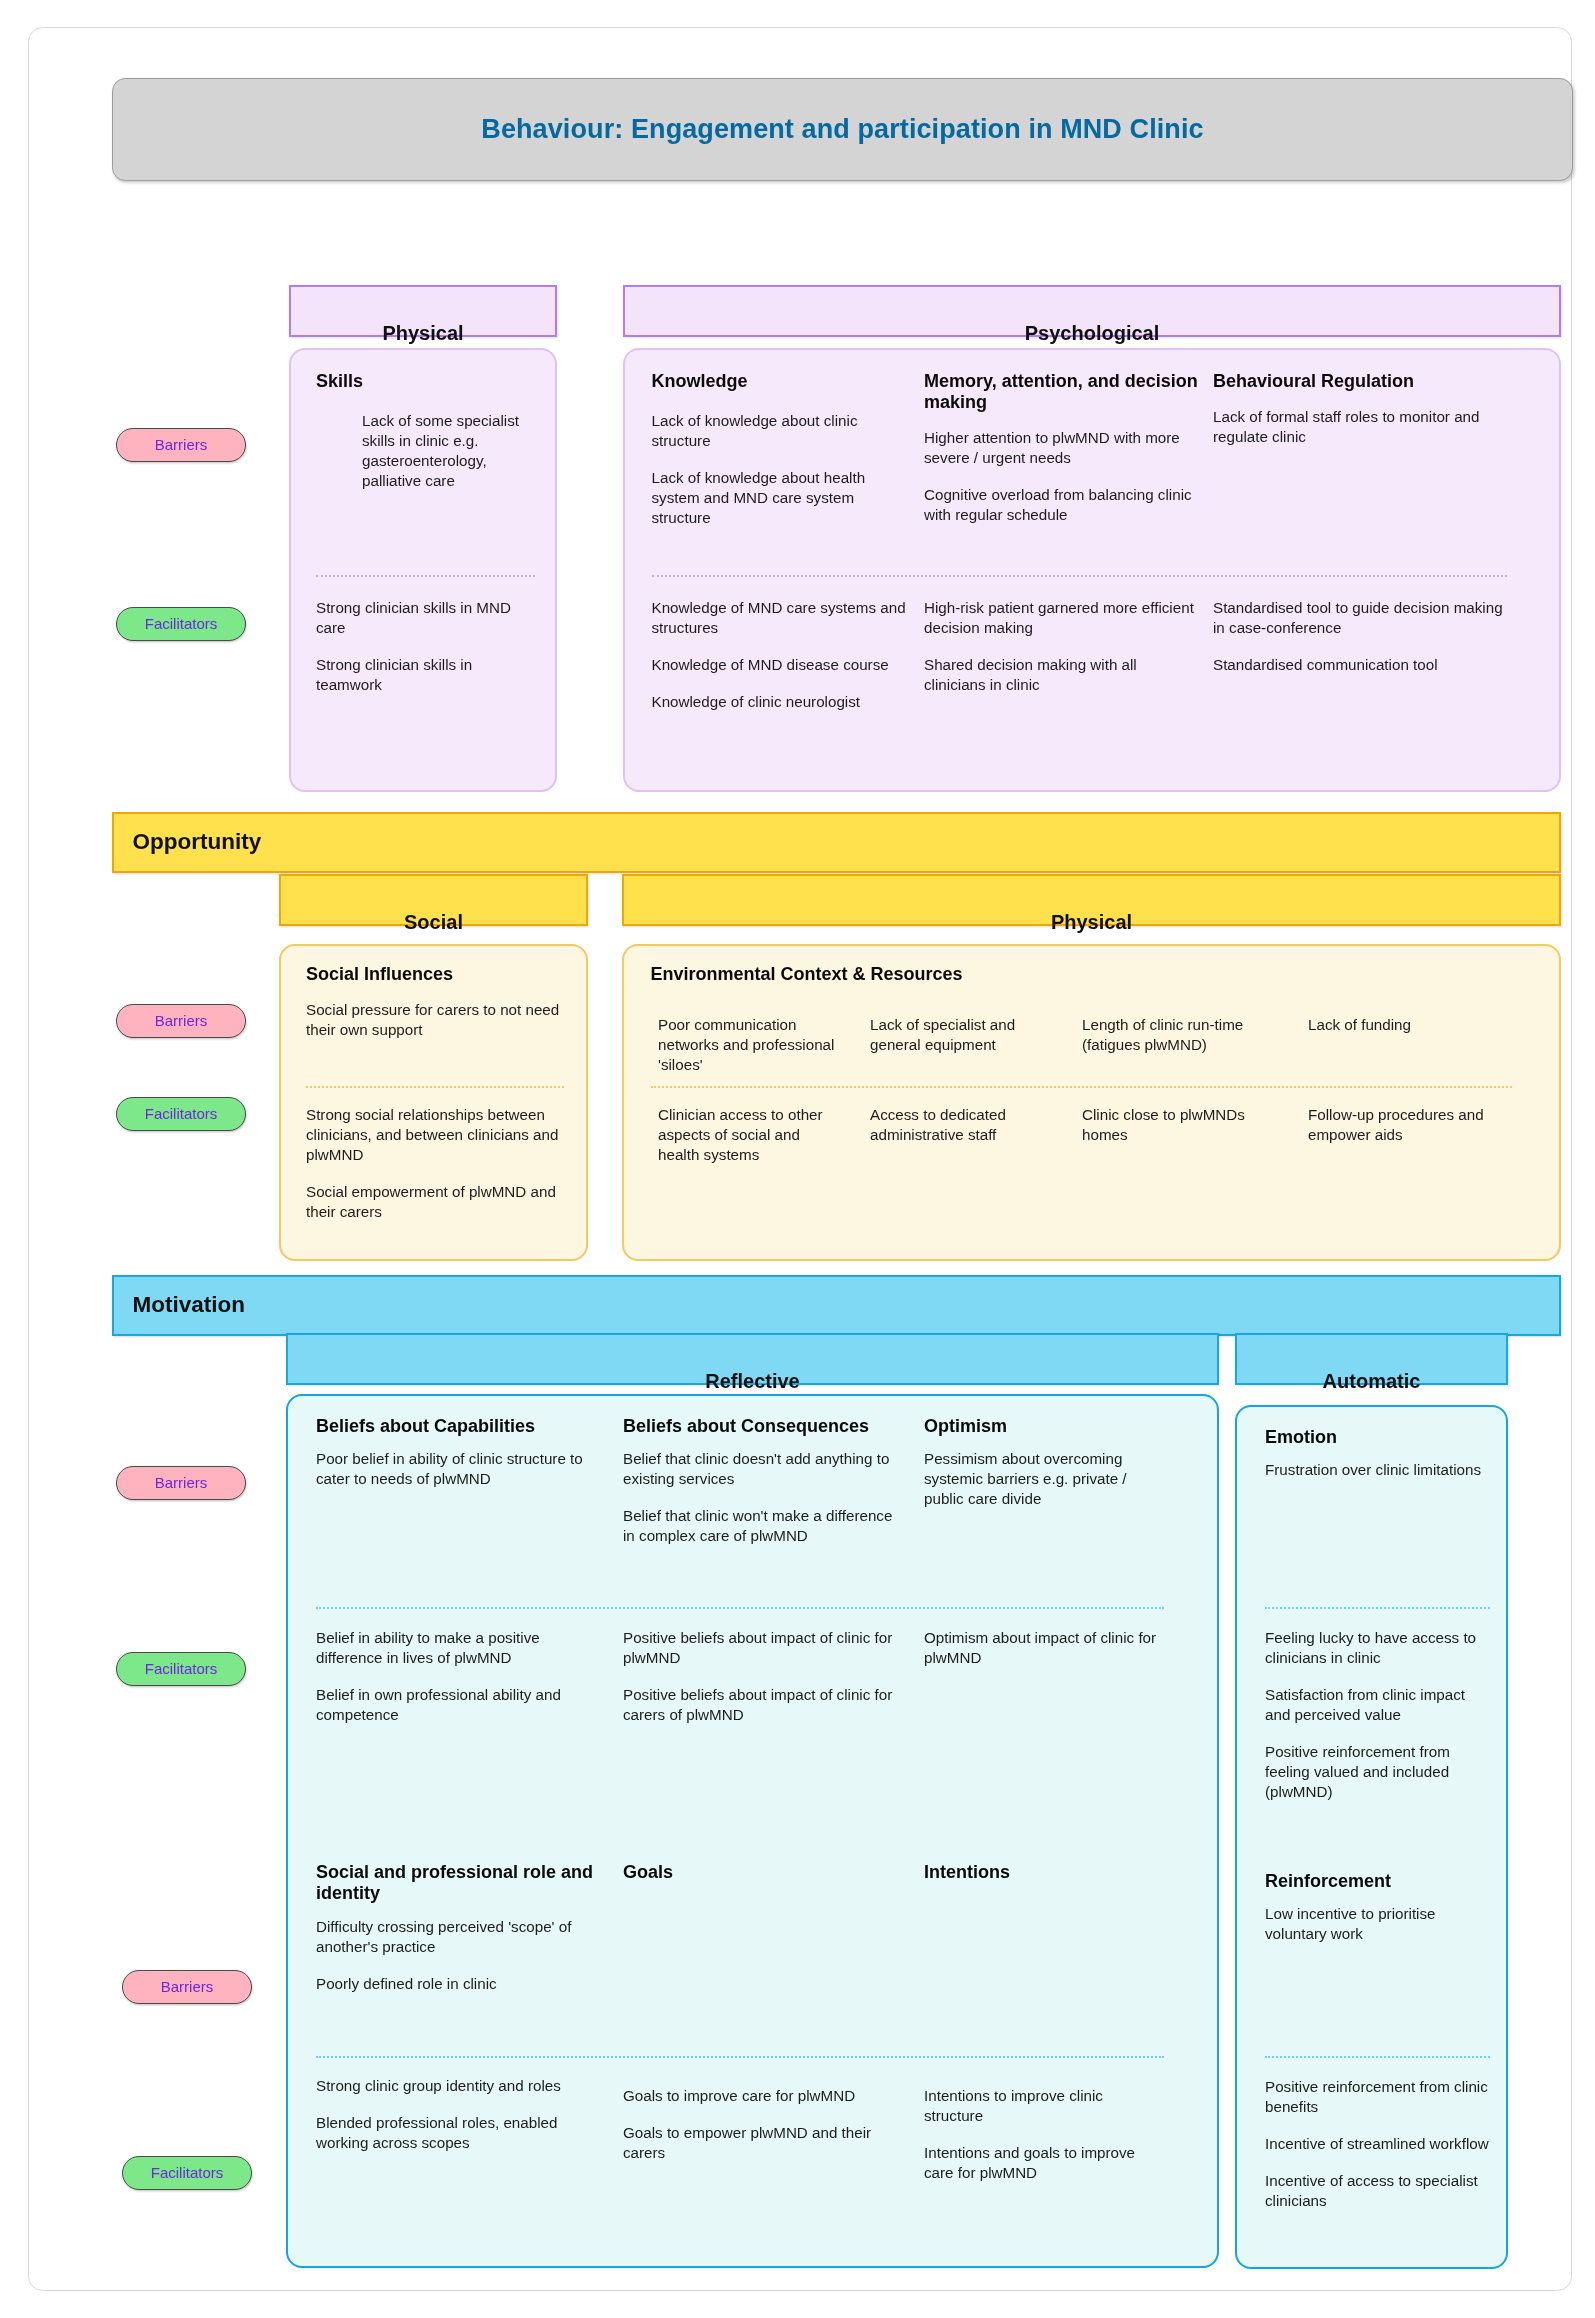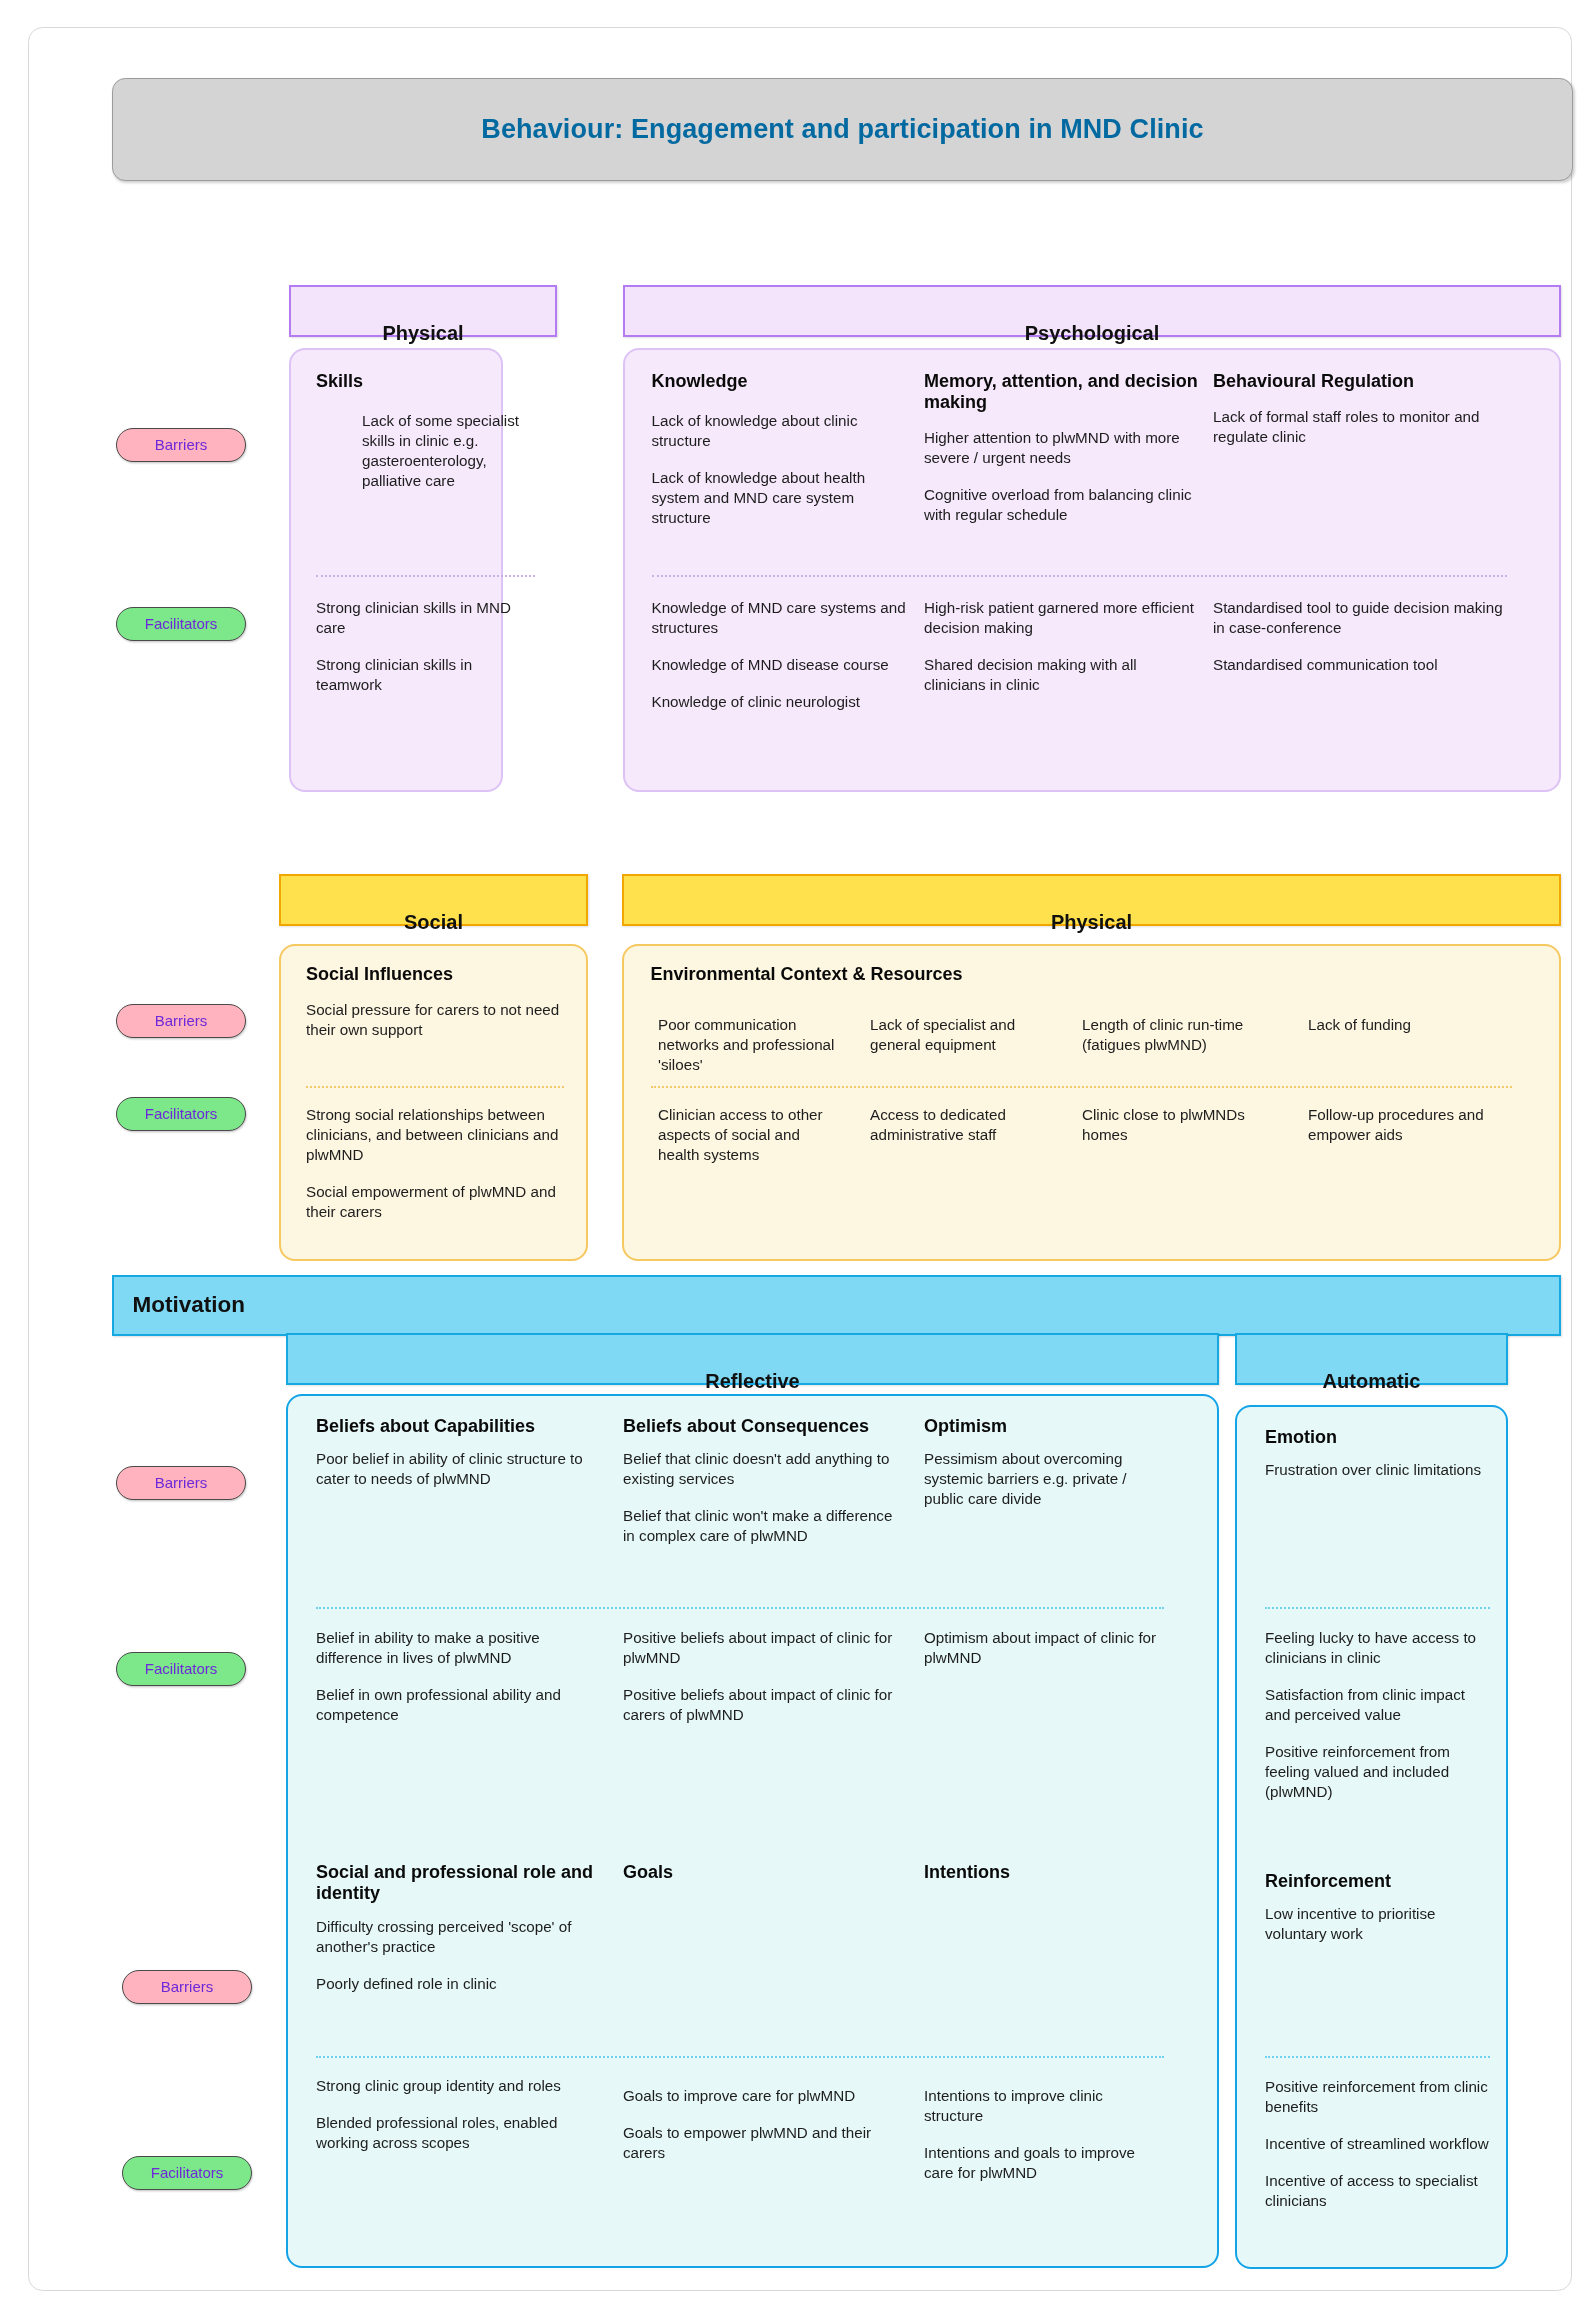--- a/index.html
+++ b/index.html
@@ -177,21 +177,21 @@
     <span class="col-header-text">Psychological</span>
   </div>
 
   <div class="pill pill-barrier" style="left:87px; top:400px; width:130px;">
     <span class="pill-text">Barriers</span>
   </div>
   <div class="pill pill-facil" style="left:87px; top:579px; width:130px;">
     <span class="pill-text">Facilitators</span>
   </div>
 
-  <div class="content-card cc-purple" style="left:260px; top:320px; width:214px; height:444px;">
+  <div class="content-card cc-purple" style="left:260px; top:320px; width:268px; height:444px;">
     <div class="subcol" style="left:25px; top:21px; width:219px;">
       <div class="subcol-title">Skills</div>
       <div class="item" style="margin-top:18.5px;margin-left:46px;">Lack of some specialist skills in clinic e.g. gasteroenterology, palliative care</div>
     </div>
     <div class="divider div-purple" style="left:25px; top:225px; width:219px;"></div>
     <div class="subcol" style="left:25px; top:248px; width:219px;">
       <div class="item">Strong clinician skills in MND care</div>
       <div class="item last">Strong clinician skills in teamwork</div>
     </div>
   </div>
@@ -224,20 +224,23 @@
       <div class="item">Lack of formal staff roles to monitor and regulate clinic</div>
     </div>
     <div class="subcol" style="left:588px; top:248px; width:291px;">
       <div class="item">Standardised tool to guide decision making in case-conference</div>
       <div class="item last">Standardised communication tool</div>
     </div>
 
     <div class="divider div-purple" style="left:26.5px; top:225px; width:855px;"></div>
   </div>
 
+  <div class="section-banner banner-opportunity">
+    <span class="banner-text">Opportunity</span>
+  </div>
 
   <div class="col-header ch-yellow" style="left:250px; top:846px; width:309px;">
     <span class="col-header-text">Social</span>
   </div>
   <div class="col-header ch-yellow" style="left:593px; top:846px; width:939px;">
     <span class="col-header-text">Physical</span>
   </div>
 
   <div class="pill pill-barrier" style="left:87px; top:976px; width:130px;">
     <span class="pill-text">Barriers</span>

